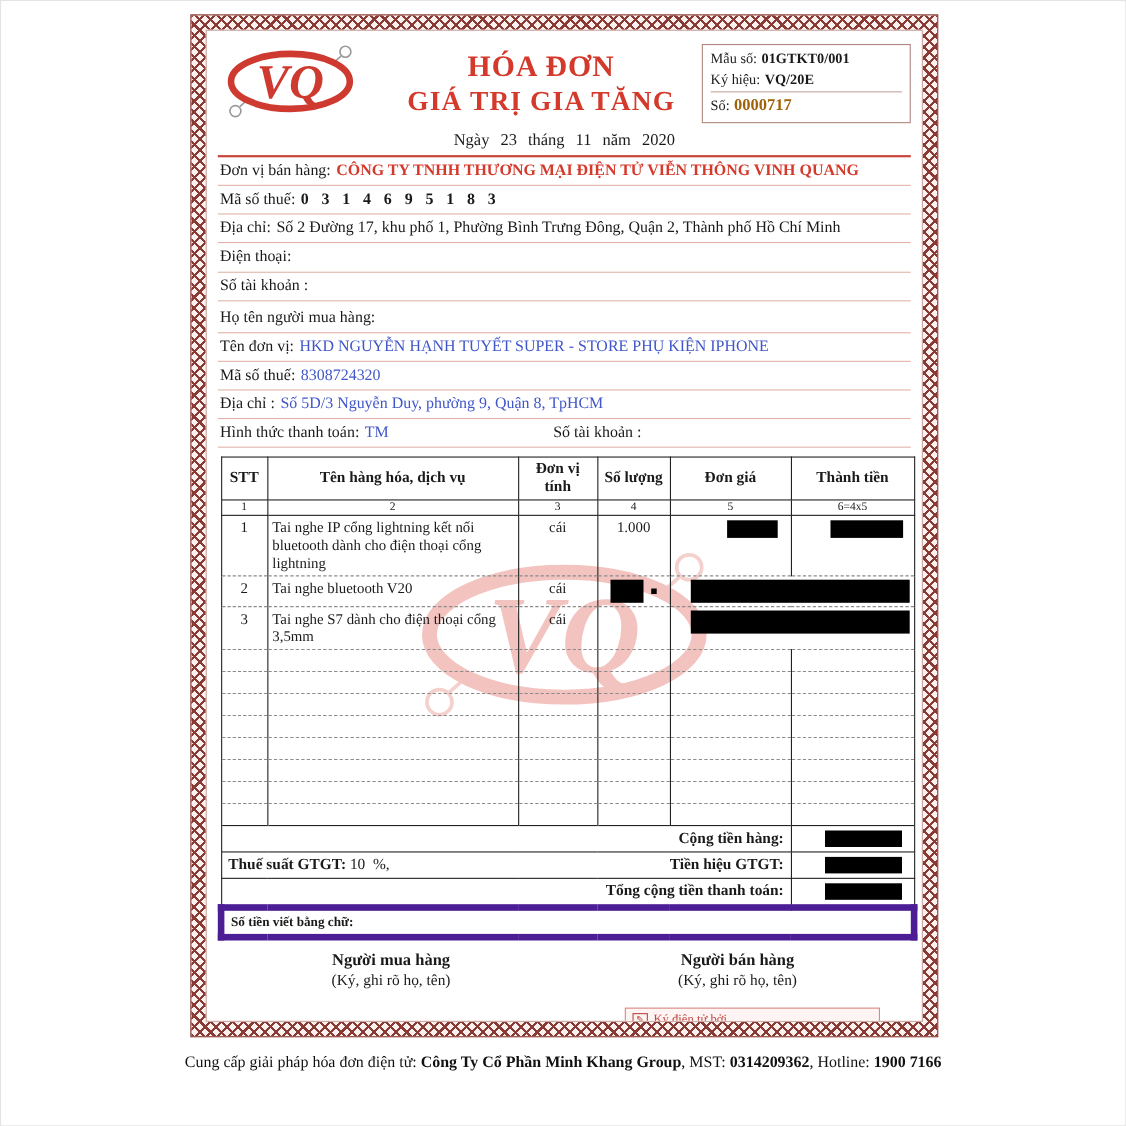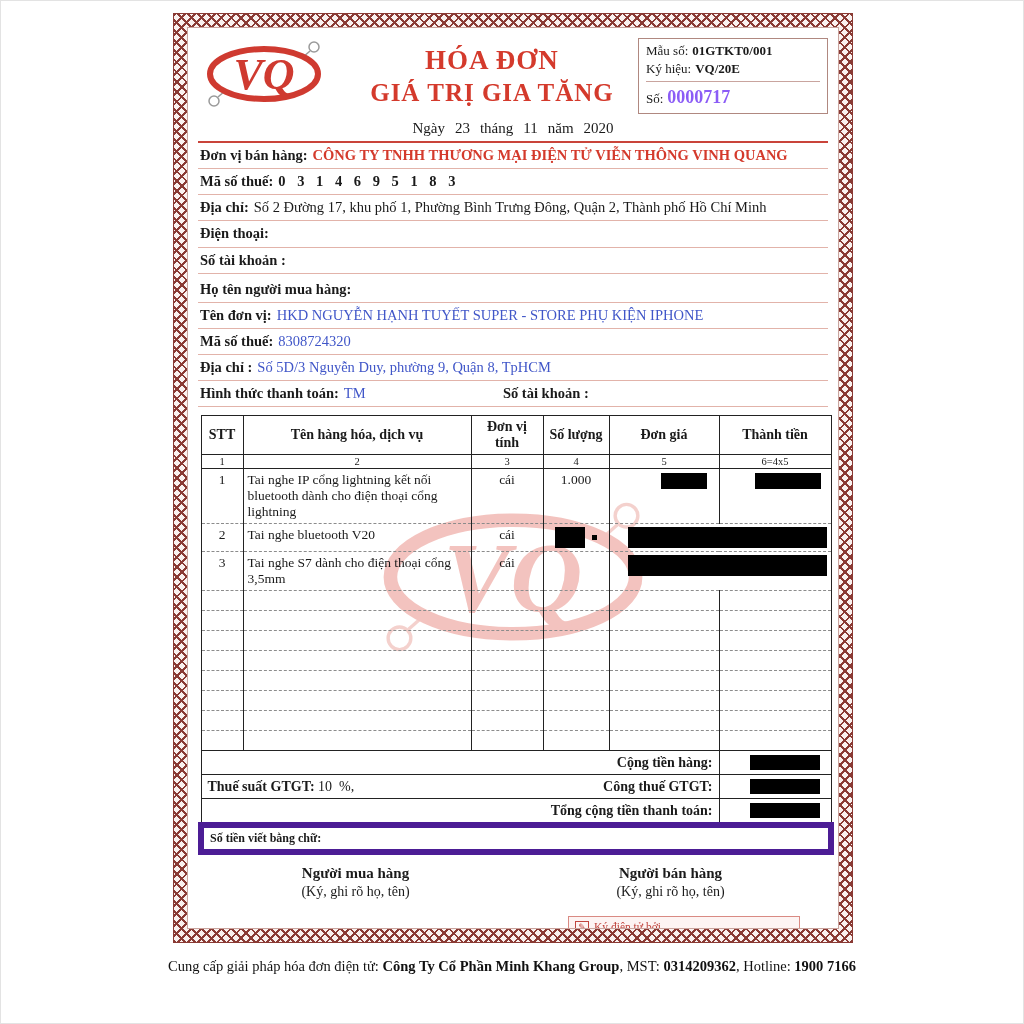--- a/index.html
+++ b/index.html
@@ -26,28 +26,28 @@
   .logo{width:148px;flex:0 0 148px;}
   .titleblock{flex:1;text-align:center;color:#d43a2c;}
   .title1{font-size:27px;font-weight:bold;letter-spacing:1px;}
   .title2{font-size:25px;font-weight:bold;margin-top:3px;letter-spacing:1px;}
   .formbox{
     flex:0 0 190px;width:190px;border:1px solid #b08880;font-size:13px;
     padding:3px 7px;box-sizing:border-box;line-height:1.45;
   }
   .fb-val{font-weight:bold;margin-left:4px;}
   .fb-so{border-top:1px solid #c9a49e;margin-top:2px;padding-top:2px;}
-  .fb-so .fb-val{color:#8b5cf6;font-size:18px;}
+  .fb-so .fb-val{color:#a16207;font-size:15px;}
   
   .dateline{text-align:center;font-size:15px;margin-top:2px;}
   .dateline span{margin:0 5px;}
   .redrule{border:none;border-top:2px solid #c9443a;margin:4px 0 0 0;}
   
   .inforow{border-bottom:1px solid #e2b3aa;padding:3px 2px 4px 2px;font-size:14.5px;line-height:1.25;}
-  .lbl{font-weight:bold;margin-right:5px;}
+  .lbl{font-weight:normal;margin-right:5px;}
   .red{color:#d43a2c;font-weight:bold;}
   .blue{color:#4056c8;}
   .mst-sp{font-weight:bold;letter-spacing:4px;}
   .buyerblock{margin-top:3px;}
   .payrow{display:flex;gap:40px;}
   .pay-l{width:42%;}
   .pay-r{flex:1;}
   .pre{white-space:pre;}
   
   .table-wrap{position:relative;z-index:0;margin-top:8px;}
@@ -322,21 +322,21 @@
           <tr class="sumrow">
             <td colspan="5" class="s-label">Cộng tiền hàng:</td>
             <td>
                 <div class="redact r-sum"></div>
               </td>
           </tr>
           <tr class="sumrow">
             <td colspan="5">
               <div class="s-split">
                 <span><span class="b">Thuế suất GTGT:</span> <span class="pre">10  %,</span></span>
-                <span class="b">Công thuế GTGT:</span>
+                <span class="b">Tiền hiệu GTGT:</span>
               </div>
             </td>
             <td>
                 <div class="redact r-sum"></div>
               </td>
           </tr>
           <tr class="sumrow">
             <td colspan="5" class="s-label">Tổng cộng tiền thanh toán:</td>
             <td>
                 <div class="redact r-sum"></div>

